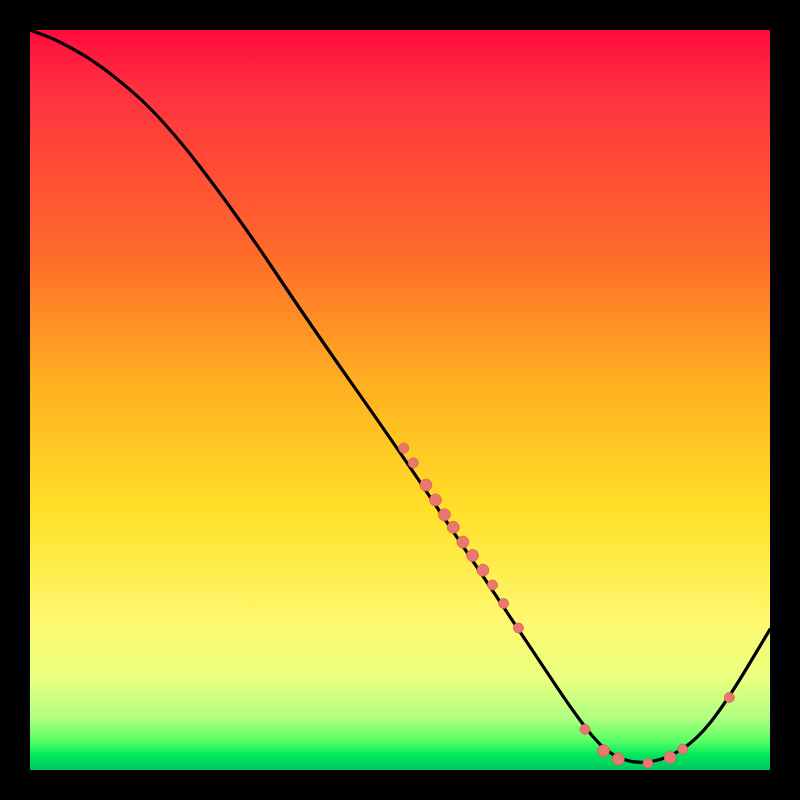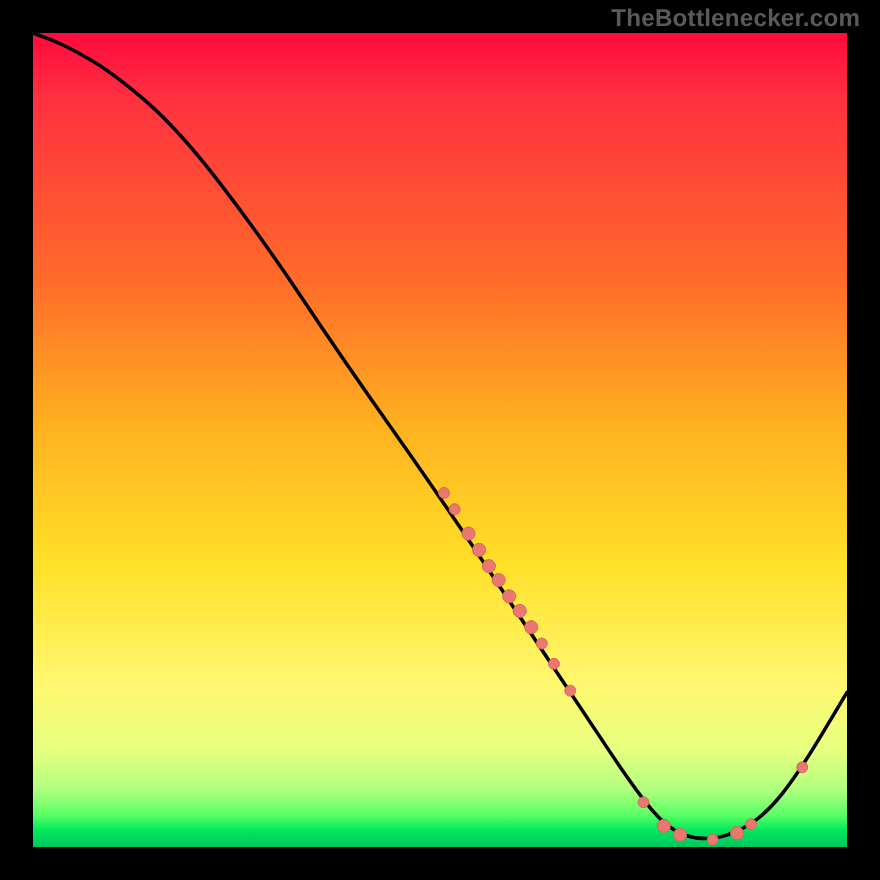--- a/index.html
+++ b/index.html
@@ -56,21 +56,20 @@
   }
   svg.curve-layer {
     position: absolute;
     inset: 0;
   }
 </style>
 </head>
 <body>
 
 <div class="frame">
-  <div class="watermark">TheBottlenecker.com</div>
 
   <div class="plot-area">
     <div class="gradient-bg"></div>
     <svg class="curve-layer" viewBox="0 0 740 740" preserveAspectRatio="none">
       <path id="bottleneck-curve" fill="none" stroke="#000000" stroke-width="3.2" stroke-linecap="round" d="M 0.0 0.0 Q 0.0 0.0 14.8 5.6 Q 29.6 11.1 51.8 24.1 Q 74.0 37.0 103.6 62.9 Q 133.2 88.8 170.2 136.9 Q 207.2 185.0 244.2 240.5 Q 281.2 296.0 325.6 358.9 Q 370.0 421.8 407.0 477.3 Q 444.0 532.8 473.6 577.2 Q 503.2 621.6 525.4 654.9 Q 547.6 688.2 562.4 706.0 Q 577.2 723.7 592.0 728.9 Q 606.8 734.1 621.6 731.5 Q 636.4 728.9 651.2 719.6 Q 666.0 710.4 680.8 691.9 Q 695.6 673.4 717.8 636.4 T 740.0 599.4"></path>
       <g id="scatter-group">
           <circle cx="373.7" cy="418.1" r="5" fill="#e97870" stroke="#da6058" stroke-width="0.8"></circle>
           <circle cx="383.3" cy="432.9" r="5" fill="#e97870" stroke="#da6058" stroke-width="0.8"></circle>
           <circle cx="395.9" cy="455.1" r="6" fill="#e97870" stroke="#da6058" stroke-width="0.8"></circle>
           <circle cx="405.5" cy="469.9" r="6" fill="#e97870" stroke="#da6058" stroke-width="0.8"></circle>

